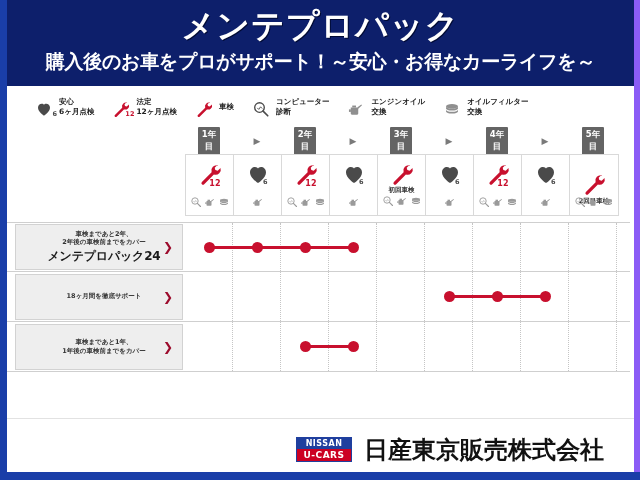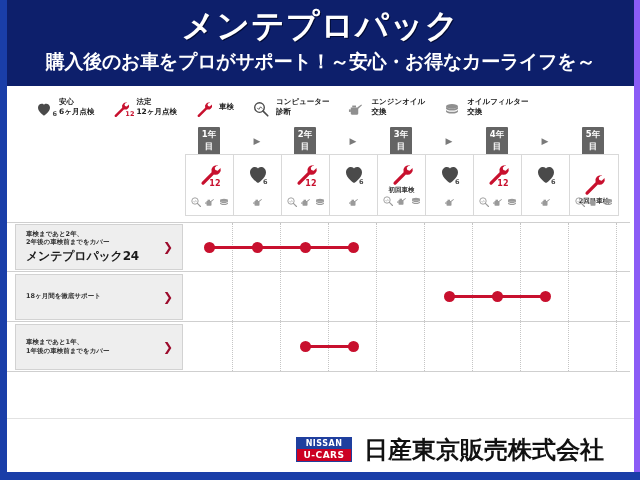--- a/index.html
+++ b/index.html
@@ -160,20 +160,21 @@
     position: absolute;
     top: 68px;
     left: 0;
     right: 0;
   }
   .prow {
     position: relative;
     display: flex;
     height: 50px;
     border-bottom: 1px solid #cfcfcf;
+    text-align: center;
   }
   .prow:first-child { border-top: 1px solid #cfcfcf; }
   .row-label {
     width: 168px;
     margin-left: 8px;
     background: #eeeeee;
     border: 1px solid #d2d2d2;
     position: relative;
     display: flex;
     flex-direction: column;

